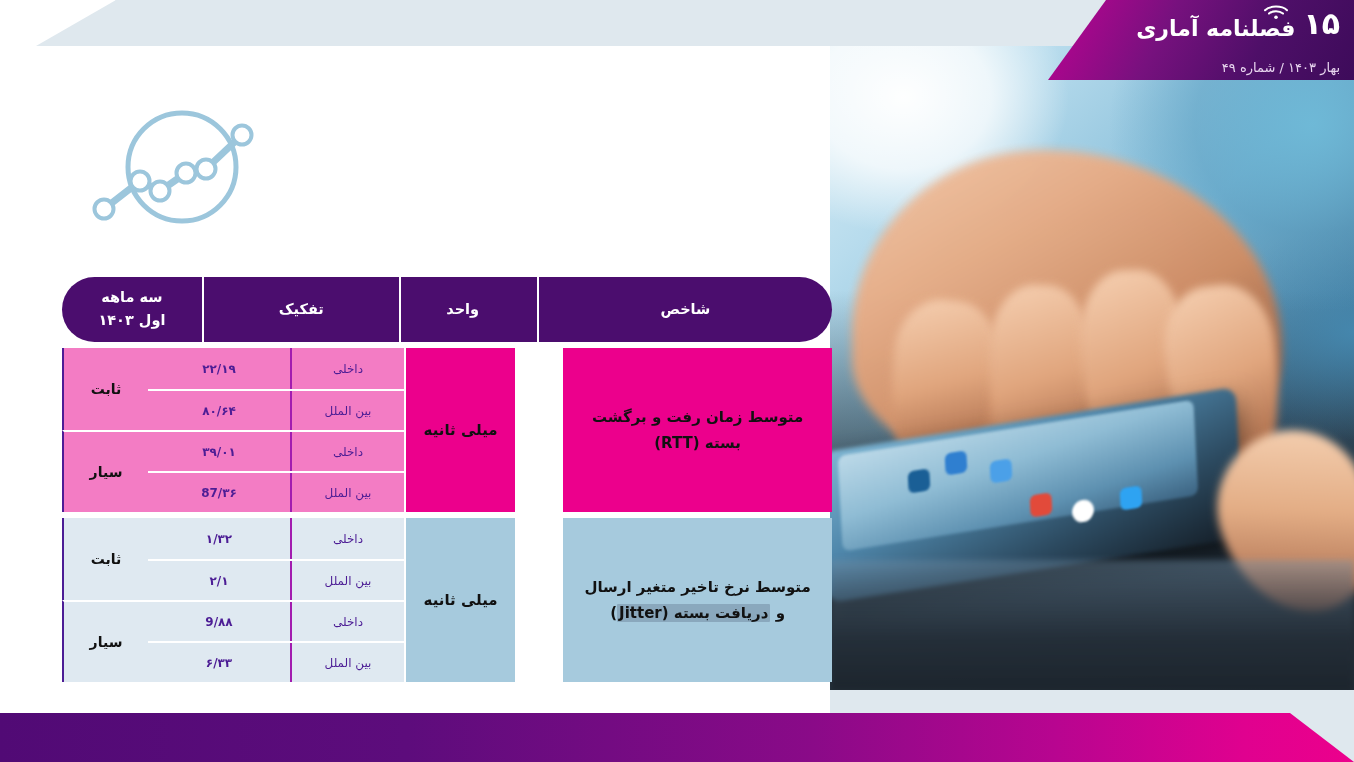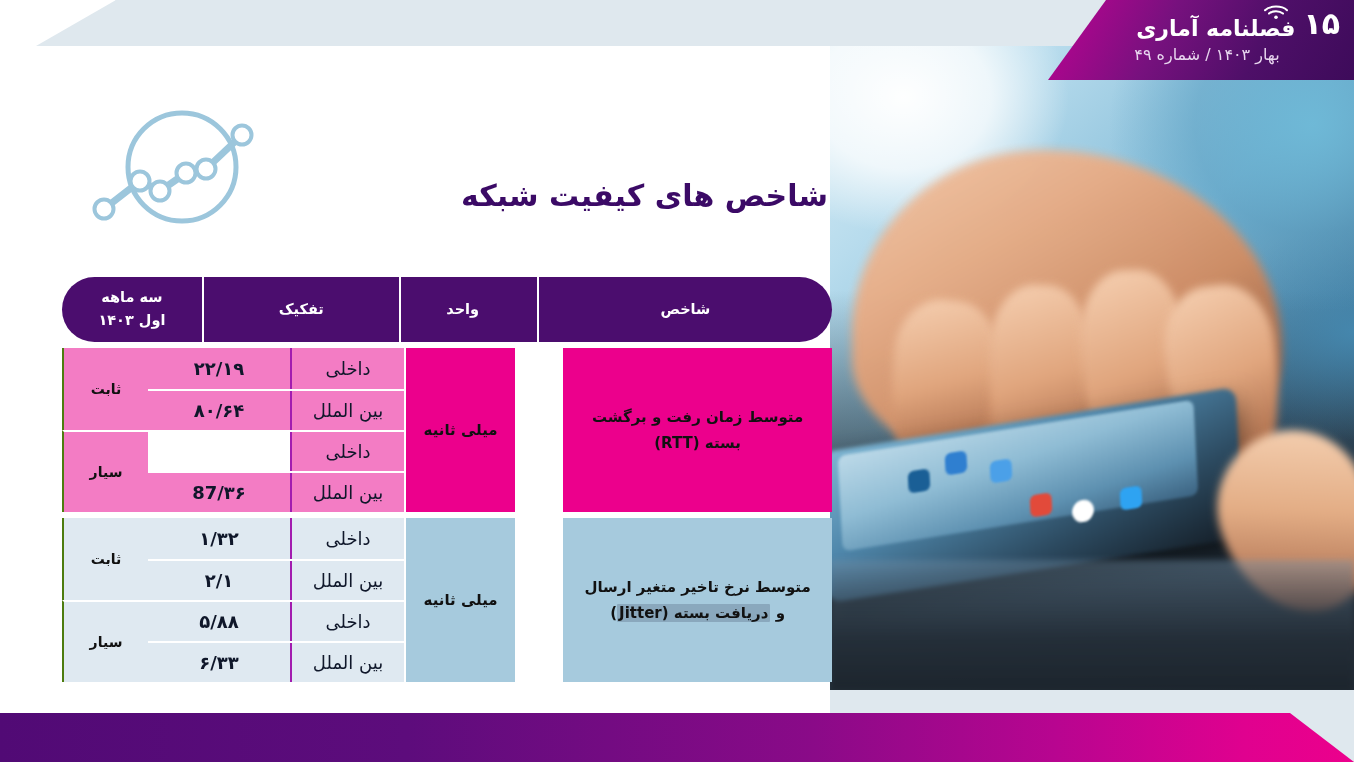--- a/index.html
+++ b/index.html
@@ -164,24 +164,24 @@
     color: #ffffff;
     line-height: 1;
     white-space: nowrap;
   }
   .wifi-icon {
     position: absolute;
     top: -1px; right: 6px;
     width: 26px; height: 14px;
   }
   .badge-line2 {
-    margin-top: 5px;
-    font-size: 16px;
+    margin-top: 20px;
+    font-size: 13px;
     color: #e8d6ef;
-    text-align: center;
+    text-align: right;
     padding-left: 34px;
     white-space: nowrap;
   }
 
   
   .chart-icon {
     position: absolute;
     left: 82px; top: 105px;
     width: 200px; height: 125px;
   }
@@ -243,30 +243,30 @@
   }
   .g-indicator { width: 308px; padding: 0 14px; margin-left: 46px; }
   .g-unit { width: 128px; }
 
   .g-rows { width: 342px; }
   .subgroup { display: flex; }
   .sg-label {
     width: 86px;
     display: flex; align-items: center; justify-content: center;
     font-size: 14px; font-weight: 700; color: #111111;
-    border-left: 2px solid #4d7c0f;
+    border-left: 2px solid #4c1d95;
   }
   .sg-pairs { width: 256px; }
   .datarow {
     display: flex;
     height: 41px;
   }
   .dr-split, .dr-value {
     display: flex; align-items: center; justify-content: center;
-    font-size: 18px; color: #0f172a;
+    font-size: 12px; color: #4c1d95;
   }
   .dr-split { width: 114px; border-left: 2px solid #a21caf; }
   .dr-value { width: 142px; font-weight: 700; letter-spacing: 0.3px; }
   .datarow + .datarow { border-top: 2px solid #ffffff; }
   .subgroup + .subgroup .datarow:first-child { border-top: 2px solid #ffffff; }
   .subgroup + .subgroup .sg-label { border-top: 2px solid #ffffff; }
 
   
   .grp-pink .g-indicator, .grp-pink .g-unit { background: #ec008c; }
   .grp-pink .sg-label, .grp-pink .dr-split, .grp-pink .dr-value { background: #f37cc4; }
@@ -347,21 +347,20 @@
     <circle cx="100" cy="62" r="54" fill="none" stroke="#9cc6dc" stroke-width="5"></circle>
     <polyline points="22,104 58,76 78,86 104,68 124,64 160,30" fill="none" stroke="#9cc6dc" stroke-width="7" stroke-linejoin="round" stroke-linecap="round"></polyline>
     <circle cx="22" cy="104" r="9.5" fill="#ffffff" stroke="#9cc6dc" stroke-width="4"></circle>
     <circle cx="58" cy="76" r="9.5" fill="#ffffff" stroke="#9cc6dc" stroke-width="4"></circle>
     <circle cx="78" cy="86" r="9.5" fill="#ffffff" stroke="#9cc6dc" stroke-width="4"></circle>
     <circle cx="104" cy="68" r="9.5" fill="#ffffff" stroke="#9cc6dc" stroke-width="4"></circle>
     <circle cx="124" cy="64" r="9.5" fill="#ffffff" stroke="#9cc6dc" stroke-width="4"></circle>
     <circle cx="160" cy="30" r="9.5" fill="#ffffff" stroke="#9cc6dc" stroke-width="4"></circle>
   </svg>
 
-  <div class="page-title">شاخص های کیفیت شبکه</div>
 
   <div class="table">
 
     <div class="thead">
       <div class="th th-indicator">شاخص</div>
       <div class="th th-unit">واحد</div>
       <div class="th th-split">تفکیک</div>
       <div class="th th-quarter">
         <span>سه ماهه</span>
         <span>اول ۱۴۰۳</span>
@@ -391,20 +390,21 @@
                 <div class="dr-value">۸۰/۶۴</div>
               </div>
             </div>
             <div class="sg-label">ثابت</div>
           </div>
 
           <div class="subgroup">
             <div class="sg-pairs">
               <div class="datarow">
                 <div class="dr-split">داخلی</div>
+                <div class="dr-value">۳۹/۰۱</div>
               </div>
               <div class="datarow">
                 <div class="dr-split">بین الملل</div>
                 <div class="dr-value">87/۳۶</div>
               </div>
             </div>
             <div class="sg-label">سیار</div>
           </div>
 
         </div>
@@ -431,21 +431,21 @@
                 <div class="dr-value">۲/۱</div>
               </div>
             </div>
             <div class="sg-label">ثابت</div>
           </div>
 
           <div class="subgroup">
             <div class="sg-pairs">
               <div class="datarow">
                 <div class="dr-split">داخلی</div>
-                <div class="dr-value">۵/۸۸</div>
+                <div class="dr-value">9/۸۸</div>
               </div>
               <div class="datarow">
                 <div class="dr-split">بین الملل</div>
                 <div class="dr-value">۶/۳۳</div>
               </div>
             </div>
             <div class="sg-label">سیار</div>
           </div>
 
         </div>

